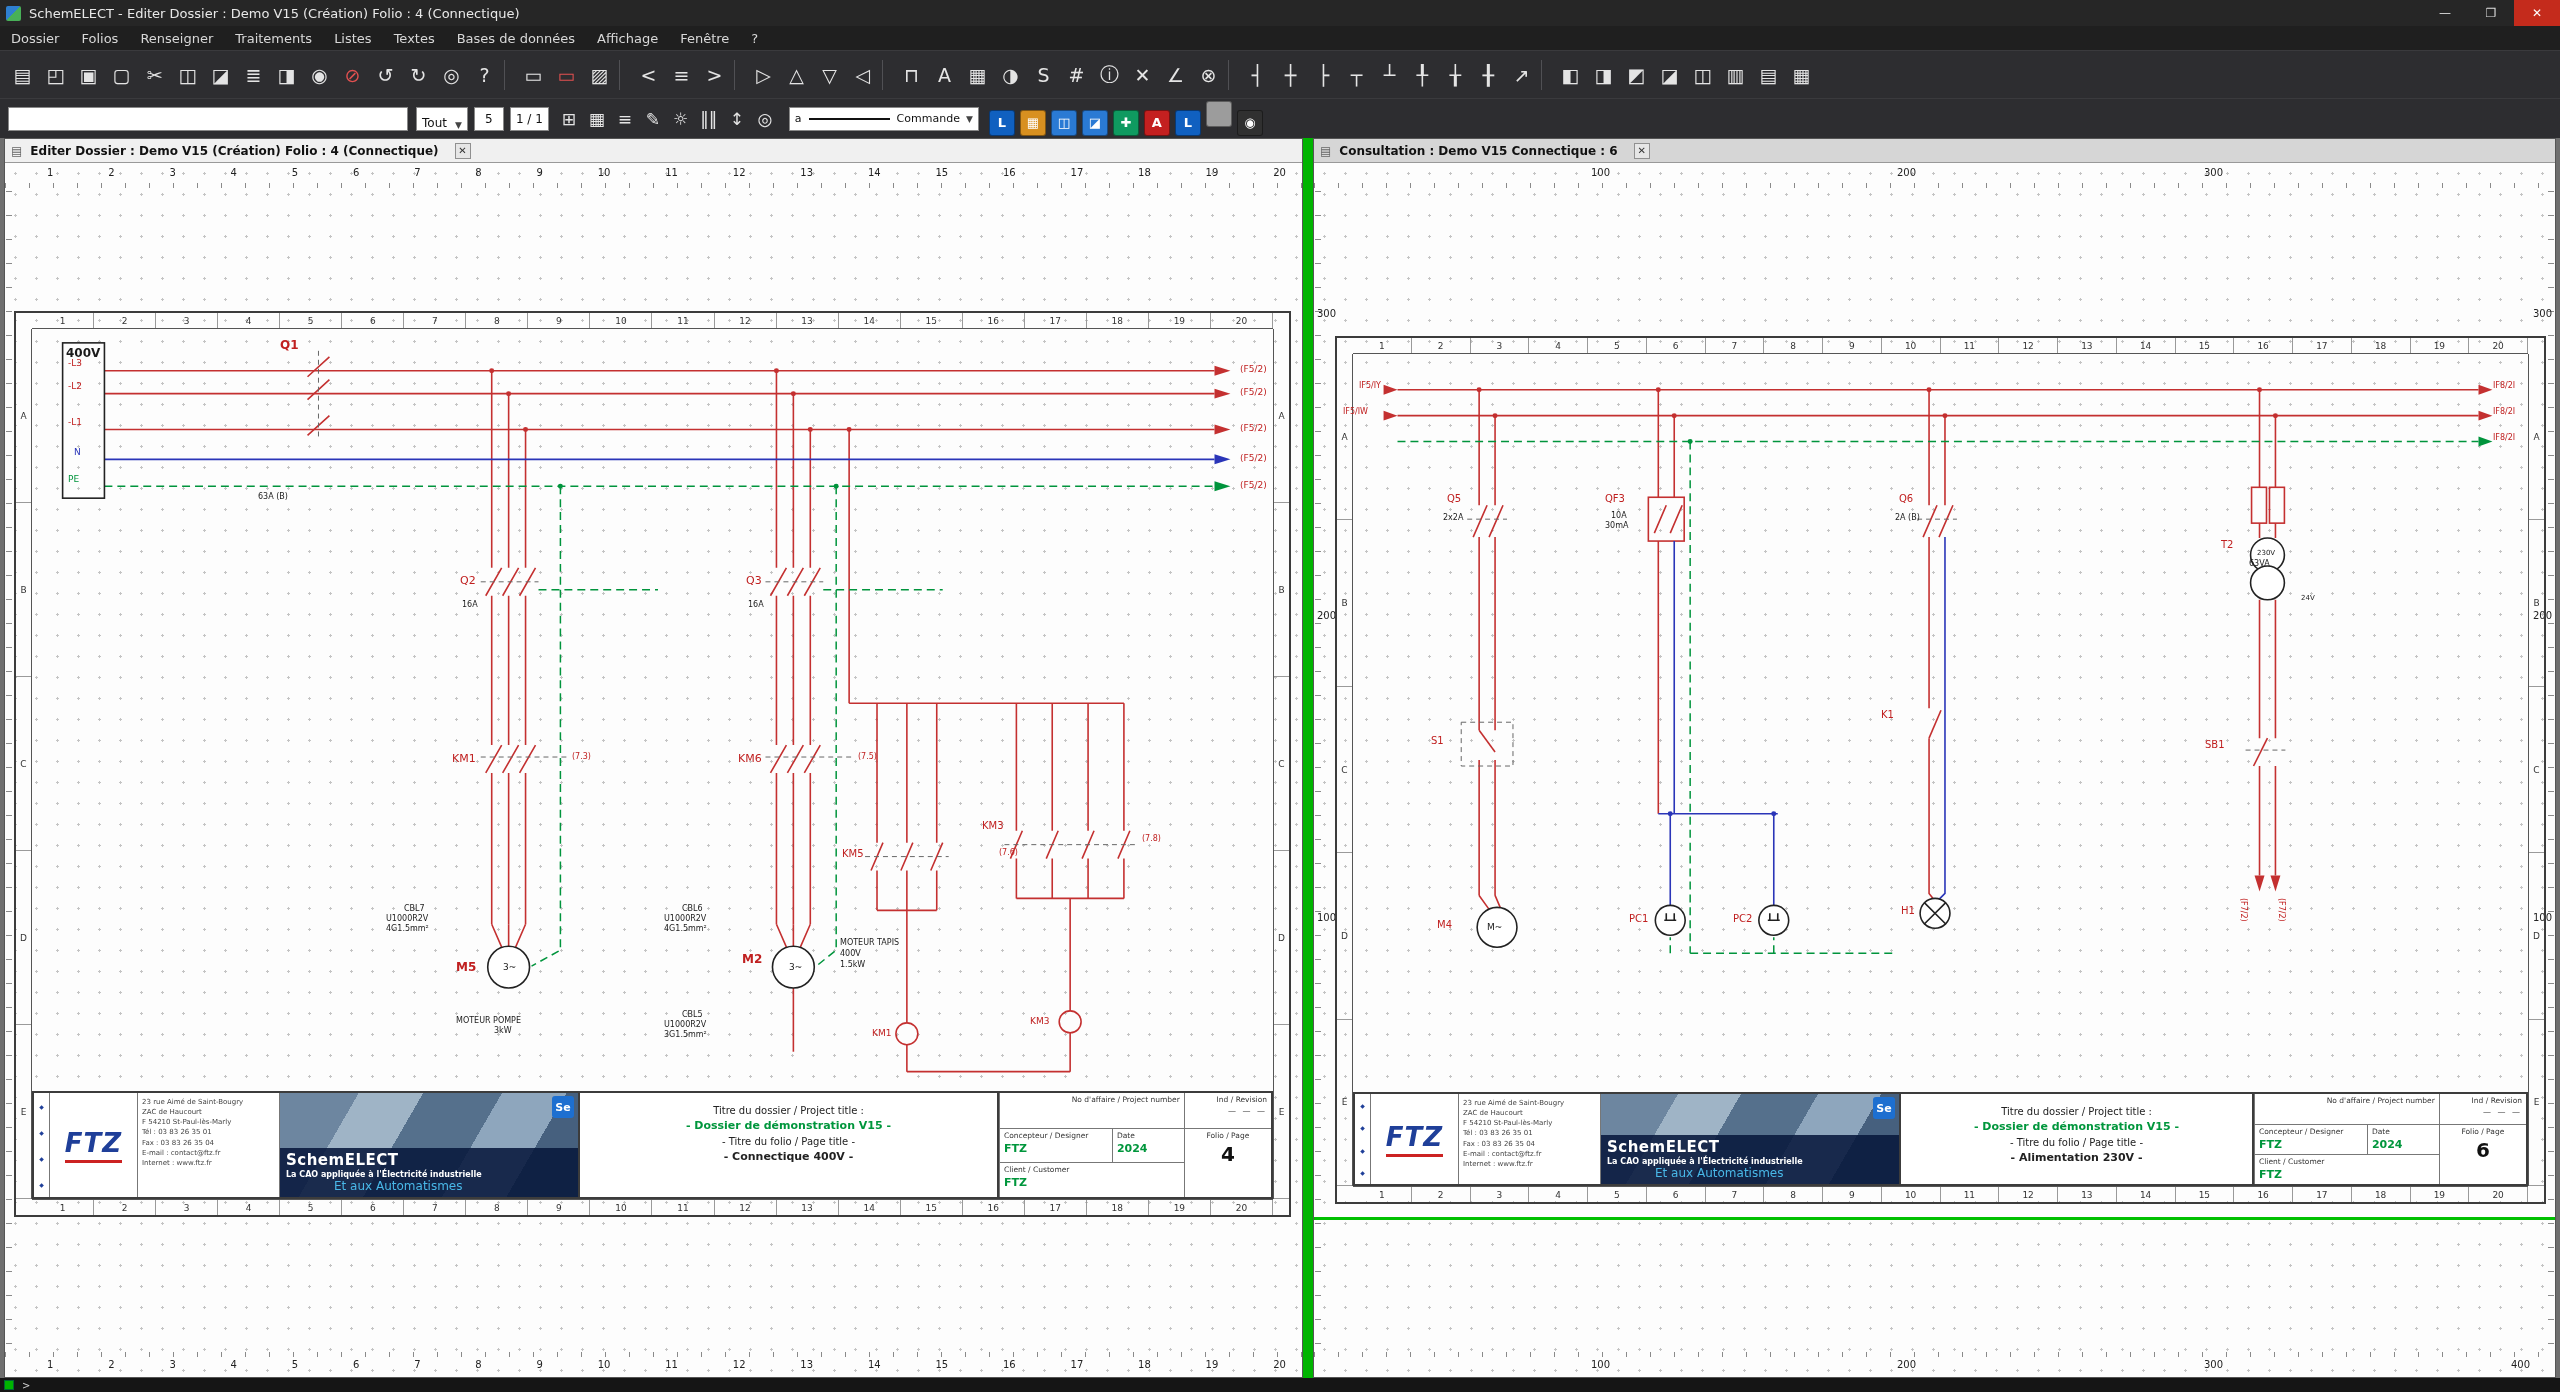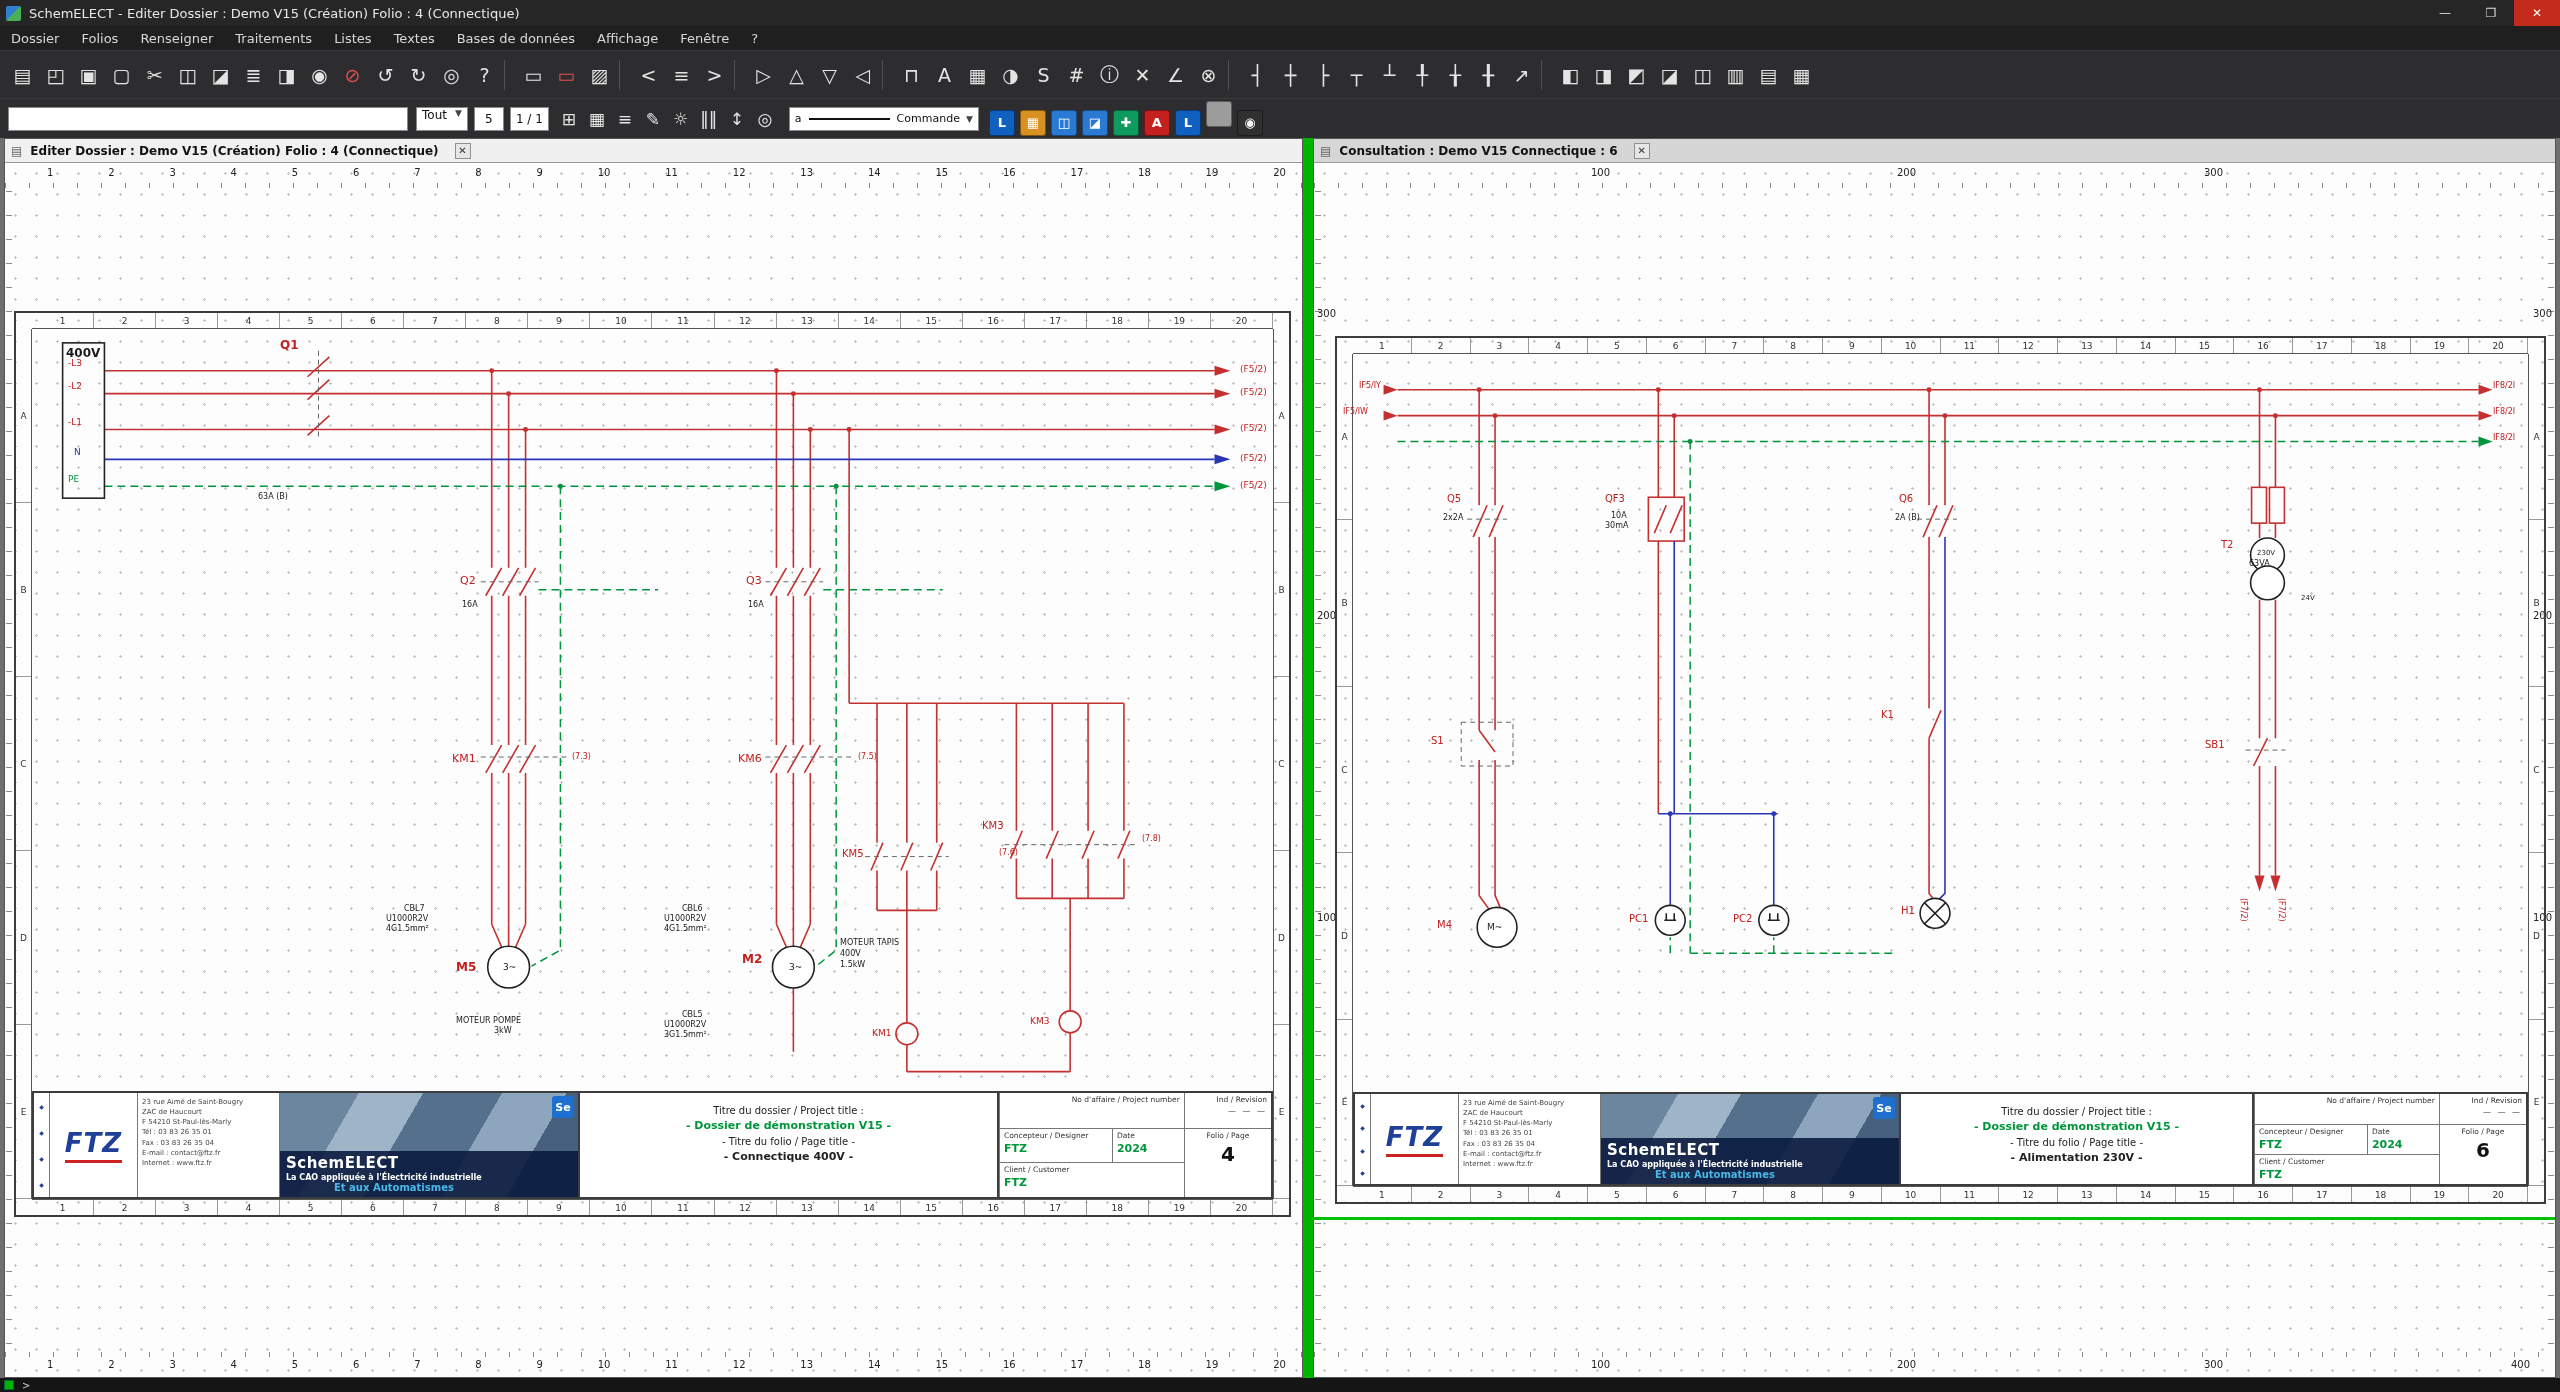--- a/index.html
+++ b/index.html
@@ -21,21 +21,21 @@
 
   .toolbar { background:#2d2d30; border-top:1px solid #3a3a3d; display:flex; align-items:center; }
   .toolbar.row1 { height:48px; padding-left:6px; }
   .toolbar.row2 { height:40px; padding-left:8px; }
   .tb-icon { width:33px; height:36px; display:inline-flex; align-items:center; justify-content:center;
     color:#e4e4e4; font-size:19px; border-radius:3px; }
   .tb-icon.sep { width:10px; height:30px; border-left:1px solid #505054; margin:0 3px; border-radius:0; }
   .tb-input { width:400px; height:24px; background:#fff; border:1px solid #888; margin-right:8px;
     font-size:12px; padding:0 4px; }
   .tb-select { height:24px; background:#fff; border:1px solid #888; color:#111; font-size:12px;
-    display:inline-flex; align-items:flex-start; padding:0 5px; margin-right:6px; }
+    display:inline-flex; align-items:flex-end; padding:0 5px; margin-right:6px; }
   .tb-select .arrow { margin-left:8px; font-size:9px; color:#444; }
   .tb-box { height:24px; min-width:30px; background:#fff; border:1px solid #888; color:#111;
     font-size:12px; display:inline-flex; align-items:center; justify-content:center; padding:0 5px; margin-right:6px; }
   .tb-row2-icon { width:28px; height:30px; display:inline-flex; align-items:center; justify-content:center;
     color:#e4e4e4; font-size:17px; }
   .line-combo { height:24px; width:190px; background:#fff; border:1px solid #888; display:inline-flex;
     align-items:center; font-size:11px; color:#111; padding:0 5px; margin:0 10px; }
   .line-combo .line-sample { flex:1; height:2px; background:#111; margin:0 7px; }
   .tile { width:26px; height:26px; margin-right:5px; display:inline-flex; align-items:center;
     justify-content:center; color:#fff; font-size:13px; font-weight:bold; border-radius:3px;
@@ -100,21 +100,21 @@
   .tb-addr { width:142px; border-right:1px solid #777; padding:4px 4px; overflow:hidden; }
   .addr-line { font-size:7px; color:#444; line-height:1.45; white-space:nowrap; }
   .tb-banner { width:300px; position:relative; overflow:hidden; border-right:2px solid #3c3c3c;
     background:linear-gradient(120deg,#6d86a0 0 22%,#9fb4c6 22% 40%,#55708c 40% 62%,#8ea6bd 62% 80%,#46607e 80%); }
   .se-badge { position:absolute; top:3px; right:4px; width:22px; height:22px; background:#1d6fd0;
     color:#fff; font-size:11px; font-weight:bold; display:flex; align-items:center; justify-content:center;
     border-radius:3px; }
   .banner-text { position:absolute; left:0; right:0; bottom:0; background:rgba(8,24,60,.88); padding:3px 6px 4px; }
   .brand { color:#fff; font-size:15px; font-weight:bold; letter-spacing:.5px; }
   .brand-sub { color:#fff; font-size:8px; font-weight:bold; margin-top:1px; }
-  .brand-sub2 { color:#49b8e8; font-size:10px; font-weight:bold;padding-left:48px; }
+  .brand-sub2 { color:#49b8e8; font-size:12px; font-weight:normal;padding-left:48px; }
   .tb-titles { flex:1; text-align:center; padding-top:8px; border-right:2px solid #3c3c3c; }
   .t-label { font-size:10px; color:#222; margin-top:4px; }
   .t-value { font-size:11px; color:#222; margin-top:3px; font-weight:bold; }
   .t-value.green { color:#00963c; }
   .tb-meta { width:272px; display:grid; grid-template-columns:1.1fr .7fr .85fr; grid-template-rows:1fr 1fr 1fr;
     grid-template-areas:"num num rev" "des dat fol" "cli cli fol"; }
   .m-cell { border-left:1px solid #777; border-top:1px solid #777; padding:2px 4px; overflow:hidden; }
   .m-cell.a-num { grid-area:num; border-top:none;text-align:right; }
   .m-cell.a-rev { grid-area:rev; border-top:none; text-align:right; }
   .m-cell.a-des { grid-area:des; } .m-cell.a-dat { grid-area:dat; }

